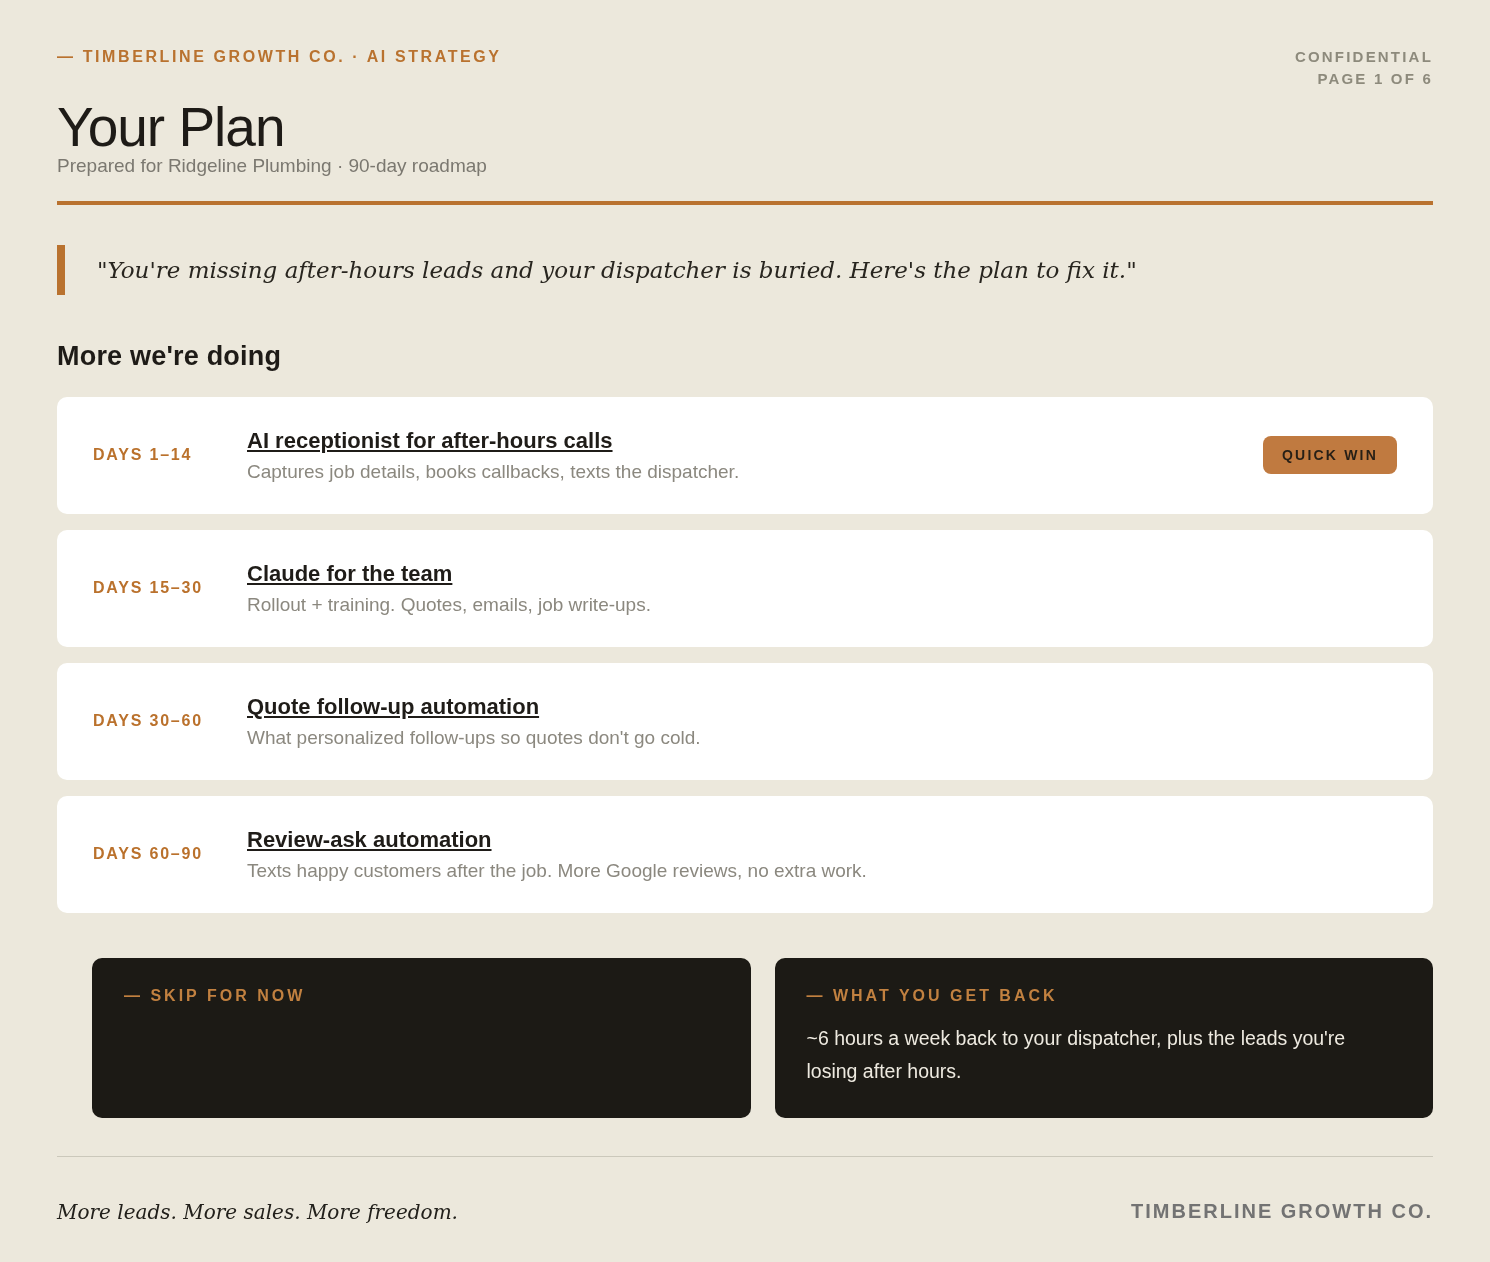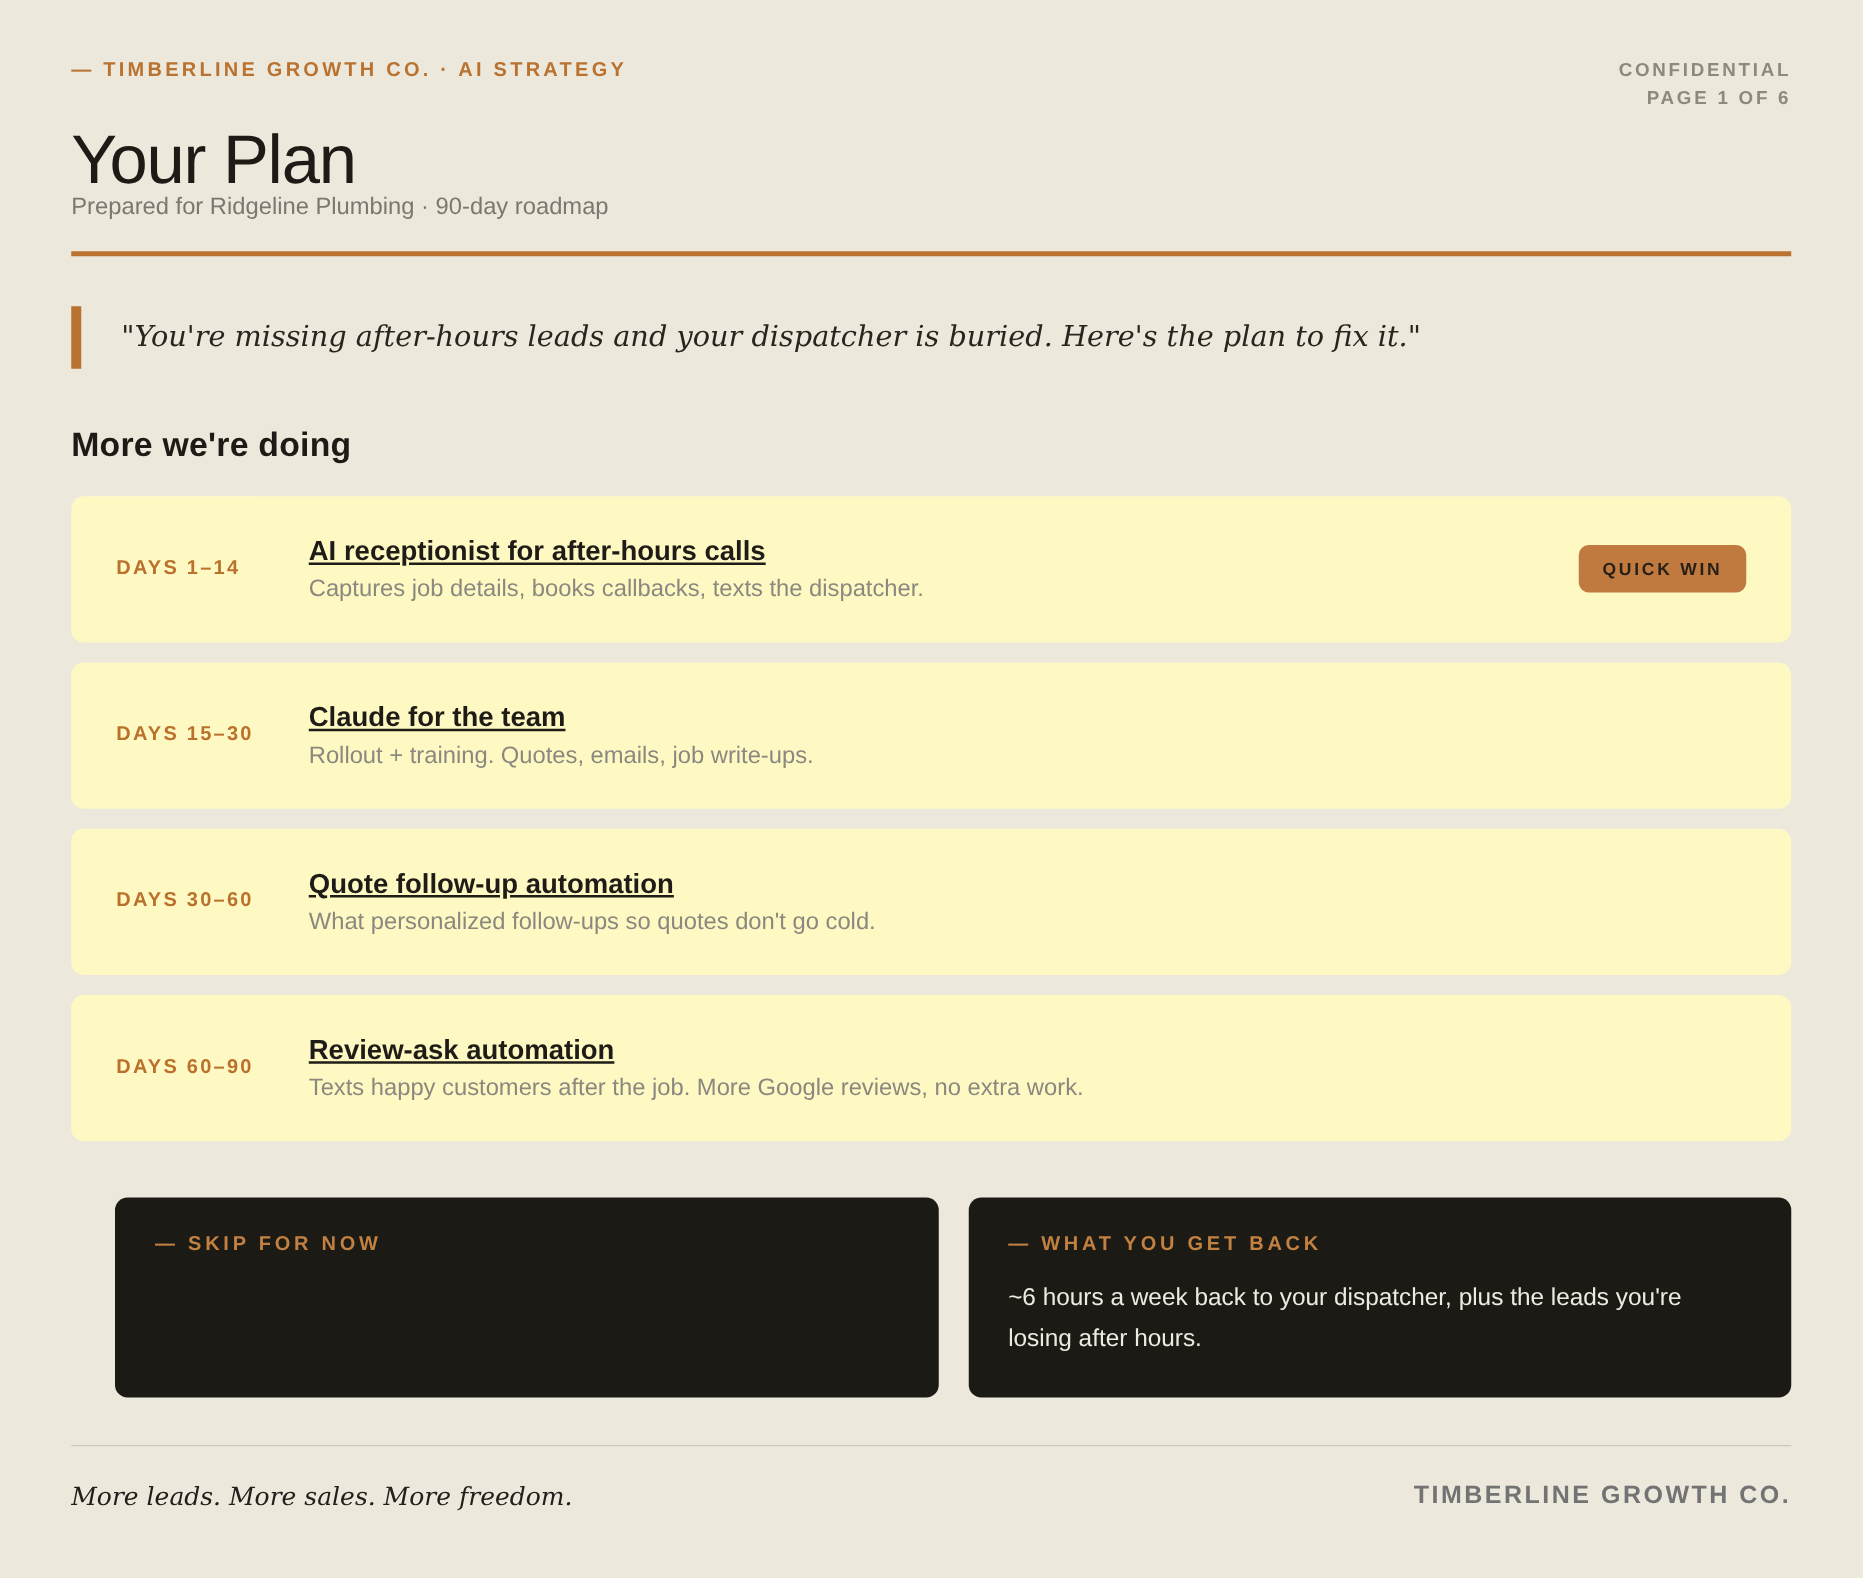--- a/index.html
+++ b/index.html
@@ -48,21 +48,21 @@
   
   .section-heading {
     margin-top: 46px;
     font-size: 27px; font-weight: bold; color: #1E1B17;
     letter-spacing: 0.2px;
   }
 
   
   .cards { margin-top: 25px; }
   .card {
-    background: #fef9c3;
+    background: #ffffff;
     border-radius: 10px;
     min-height: 117px;
     display: flex; align-items: center;
     padding: 20px 36px;
     margin-bottom: 16px;
   }
   .card-days {
     width: 154px; flex-shrink: 0;
     color: #BA712C; font-weight: bold; font-size: 16px;
     letter-spacing: 1.8px; text-transform: uppercase;
@@ -93,21 +93,21 @@
   }
   .panel-body {
     margin-top: 17px; color: #EEEAE0; font-size: 19.5px; line-height: 1.7;
     max-width: 620px;
   }
 
   
   .footer {
     margin-top: 38px;
     border-top: 1px solid #CBC8BB;
-    padding-top: 28px;
+    padding-top: 43px;
     display: flex; justify-content: space-between; align-items: center;
   }
   .tagline {
     font-family: "DejaVu Serif", serif; font-style: italic;
     font-size: 20px; color: #22201B;
   }
   .brand {
     color: #737373; font-weight: bold; font-size: 20px;
     letter-spacing: 2px; text-transform: uppercase;
   }

